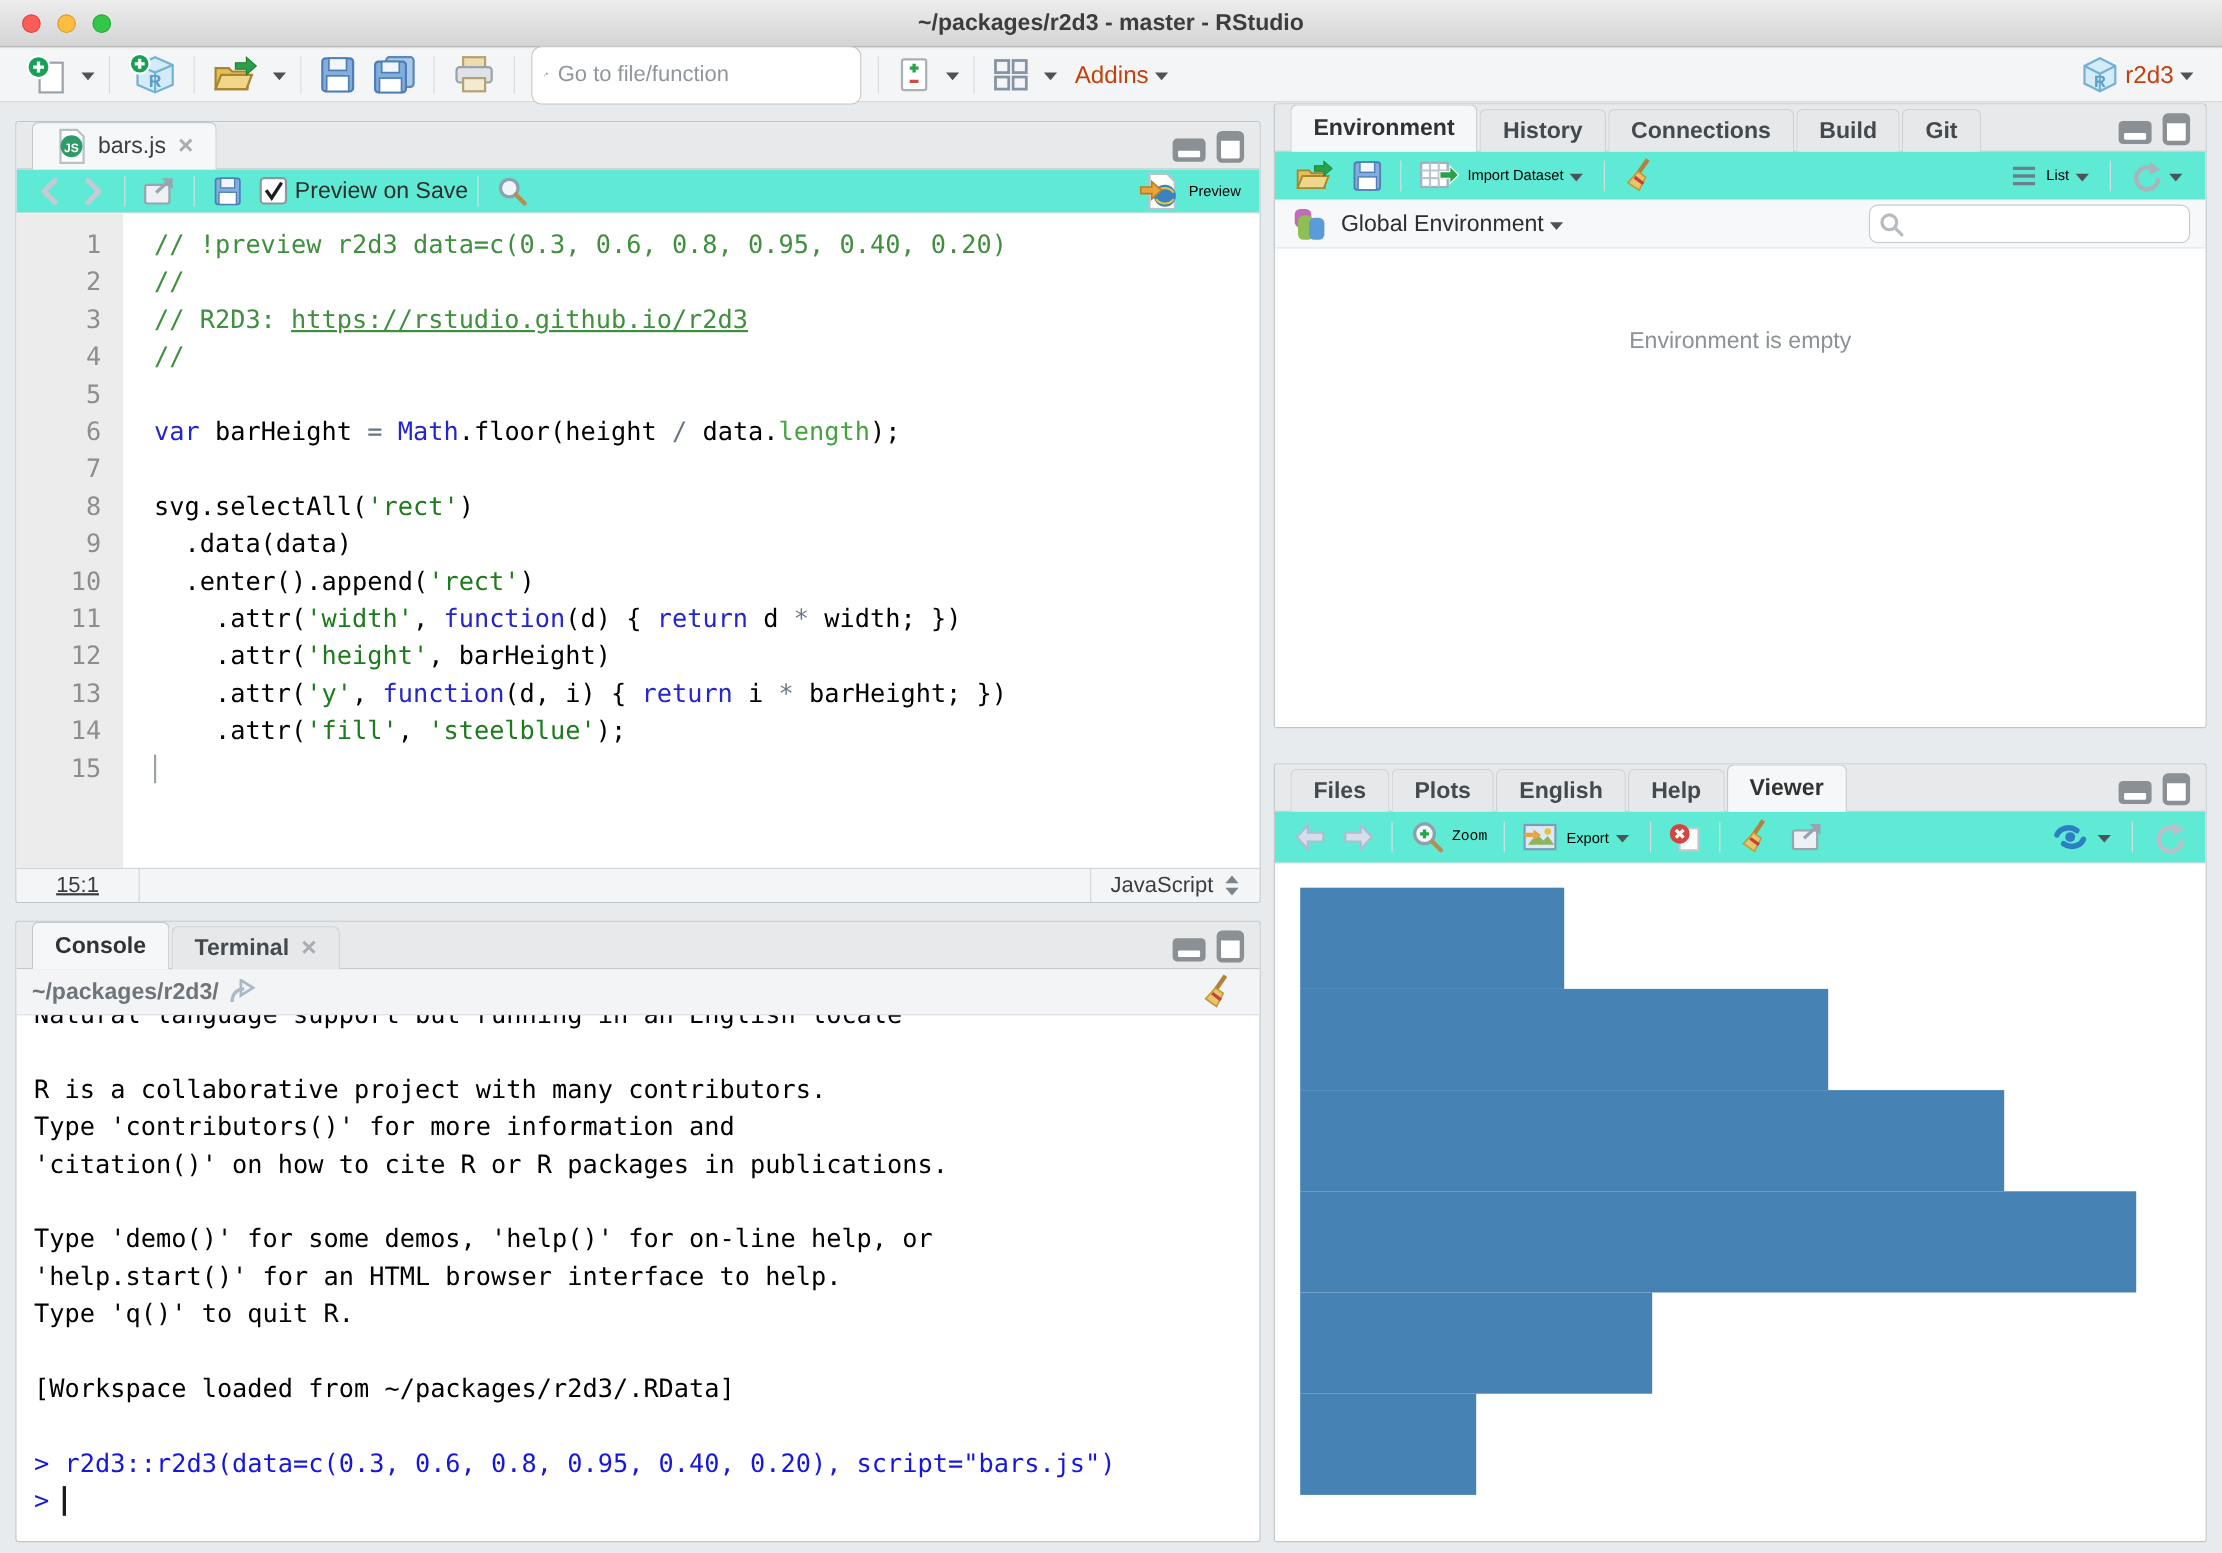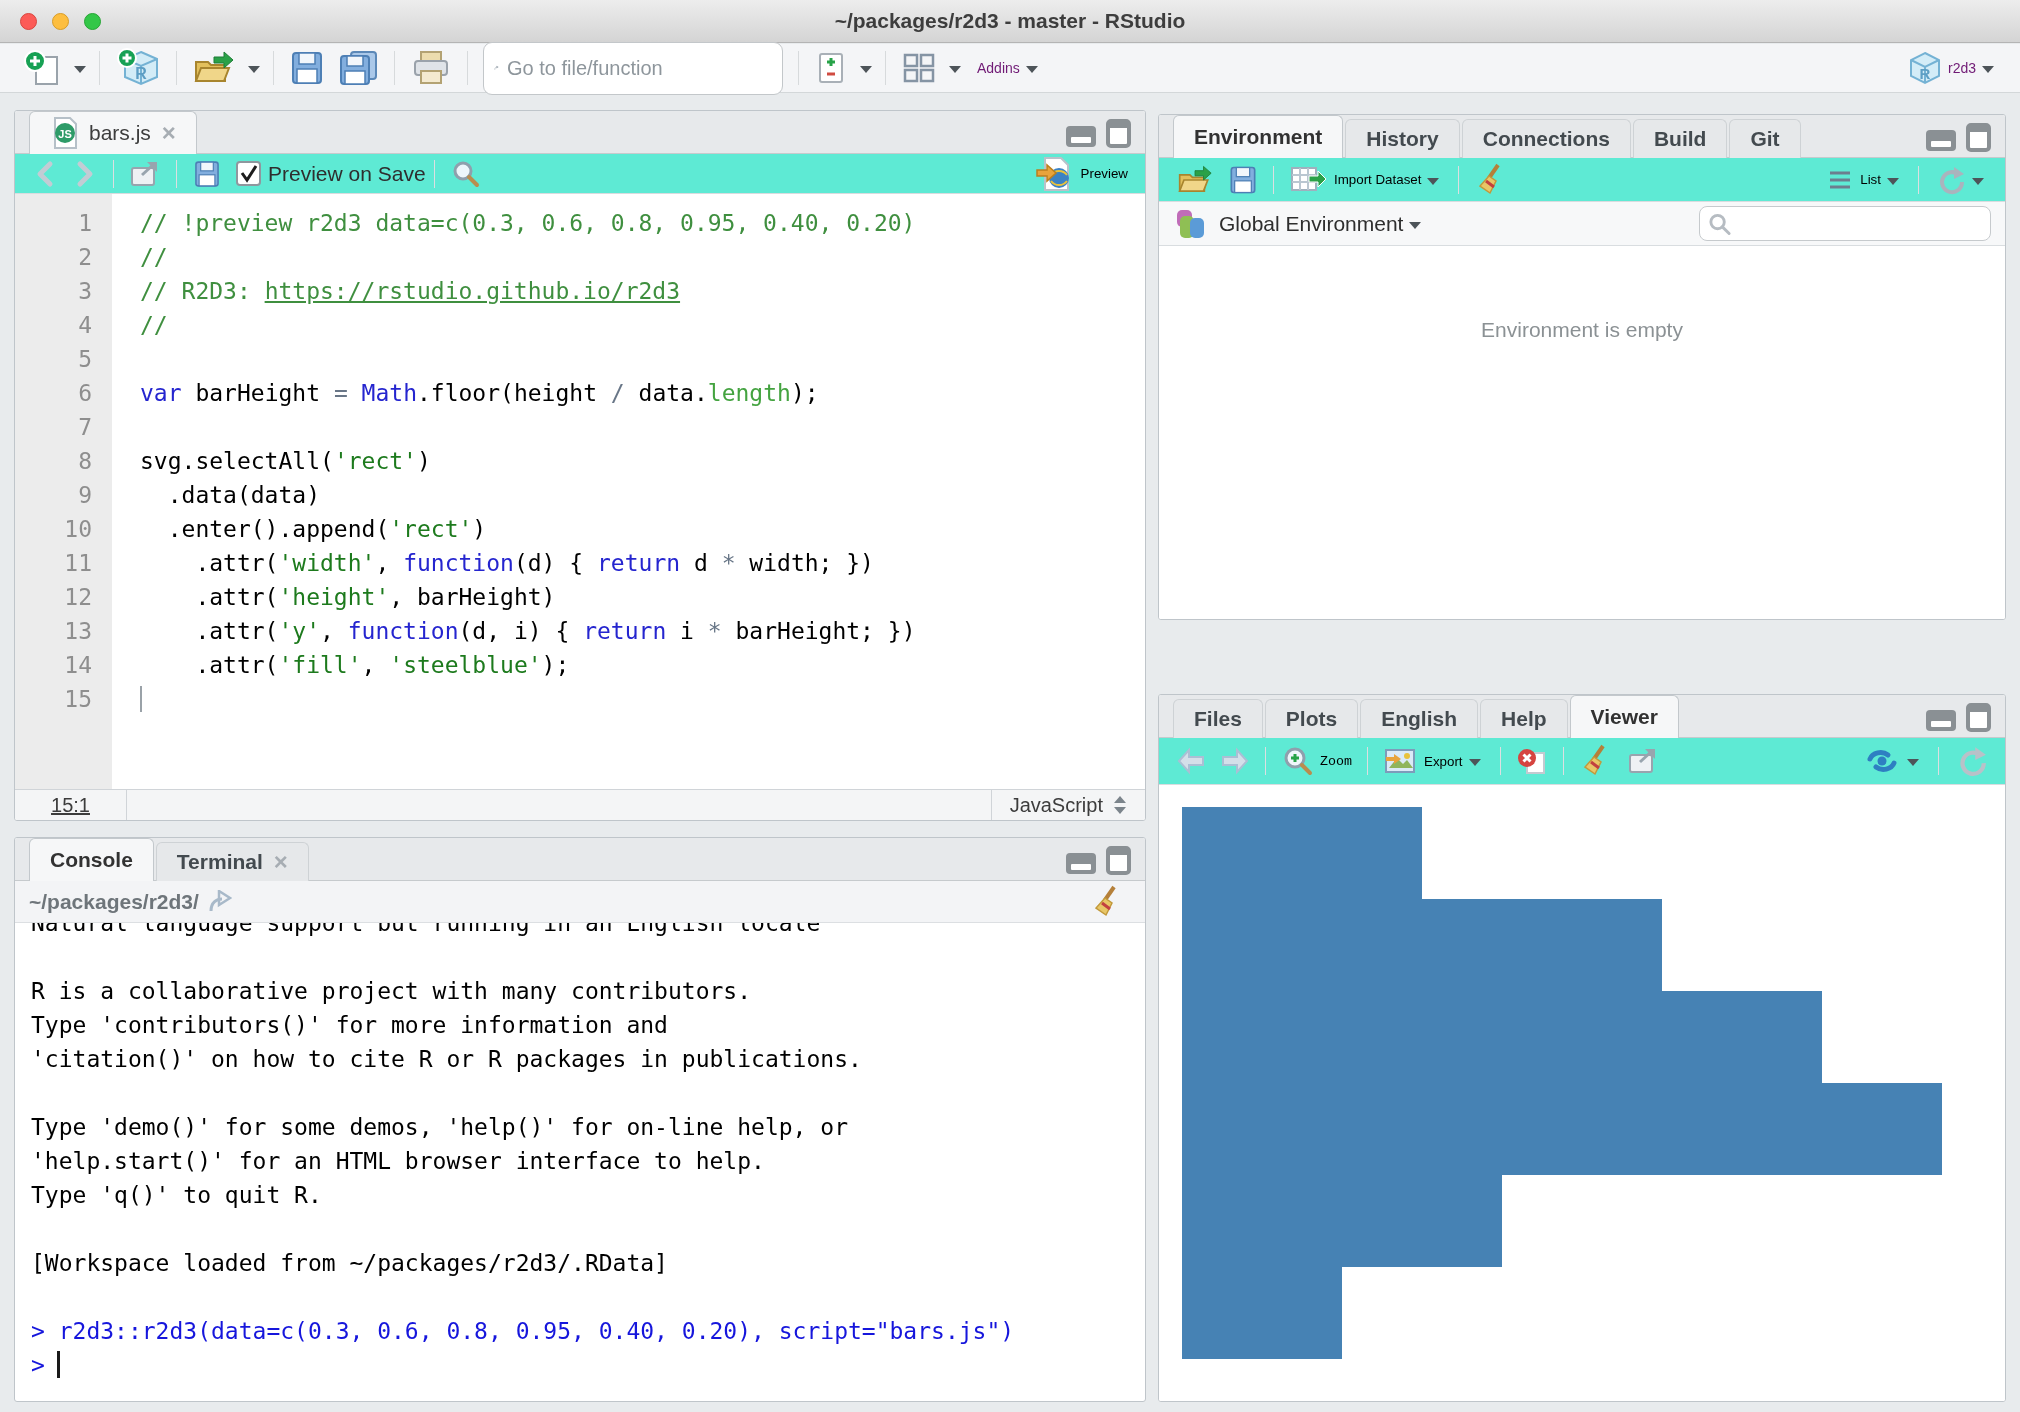--- a/index.html
+++ b/index.html
@@ -36,28 +36,28 @@
   .vsep{ width:1px; height:34px; background:#d7dadc; margin:0 9px; }
   .goto-box{
     display:flex; align-items:center; width:300px; height:53px; background:#fff;
     border:1px solid #c3c7ca; border-radius:9px; padding:0 10px; margin:0 6px;
   }
   .goto-box input{
     border:none; outline:none; flex:1; font-size:20px; color:#444; margin-left:8px;
     font-family:"Liberation Sans",sans-serif; background:transparent;
   }
   .goto-box input::placeholder{ color:#8e969c; }
-  .tb-label{ font-size:14px; color:#701a75; margin-left:6px; }
+  .tb-label{ font-size:22px; color:#c2410c; margin-left:6px; }
   .spacer{ flex:1; }
 
   
   .pane{ position:absolute; background:#fff; border:1px solid #bfc5ca; border-radius:3px; overflow:hidden; }
   .pane-editor { left:14px;   top:110px; width:1132px; height:711px; }
   .pane-console{ left:14px;   top:837px; width:1132px; height:565px; }
-  .pane-env    { left:1158px; top:114px; width:848px;  height:506px; }
+  .pane-env    { left:1158px; top:94px; width:848px;  height:568px; }
   .pane-viewer { left:1158px; top:694px; width:848px;  height:708px; }
 
   .tabstrip{
     height:43px; background:#e7e9eb; border-bottom:1px solid #c6cacd;
     display:flex; align-items:flex-start; padding-left:14px; position:relative;
   }
   .tab{
     display:flex; align-items:center; gap:9px; padding:0 20px; height:39px; margin-top:4px;
     font-size:21px; font-weight:bold; color:#434a4f;
     background:#e6e8ea; border:1px solid #ced2d5; border-bottom:none;

